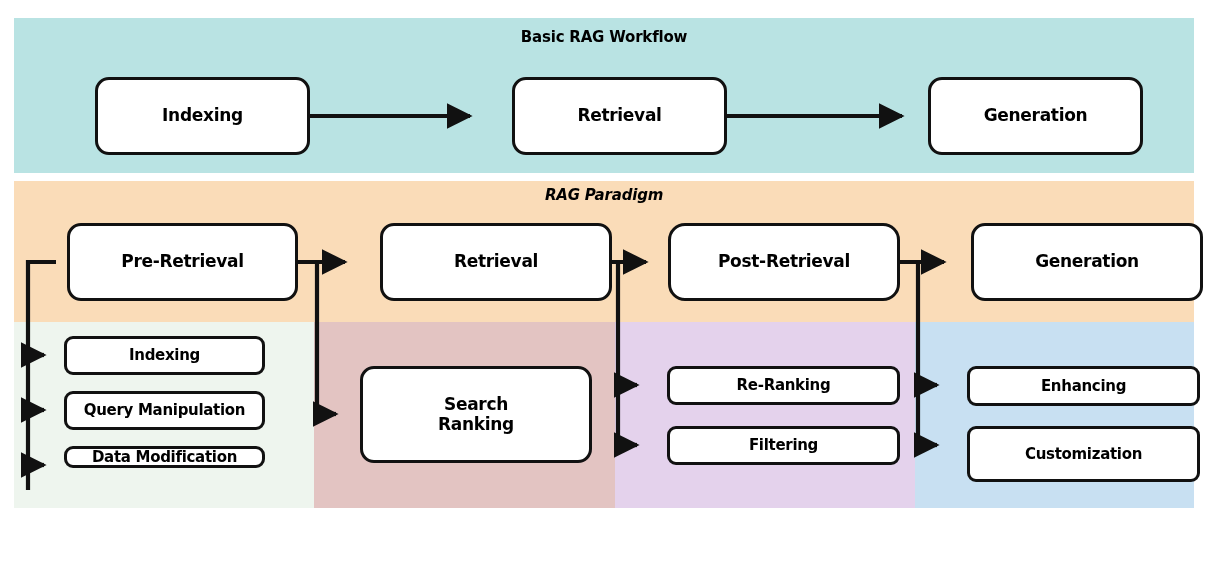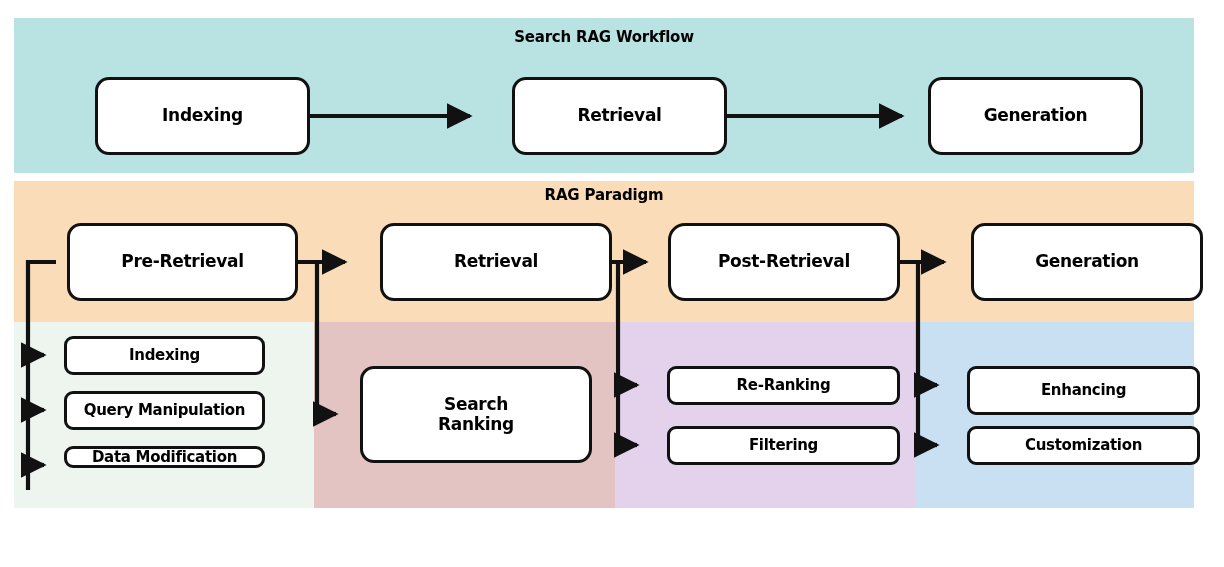--- a/index.html
+++ b/index.html
@@ -40,25 +40,25 @@
     font-family:"DejaVu Serif", serif;
     font-size:17.5px;color:#000;
   }
 </style>
 </head>
 <body>
 
 <div id="stage">
 
   <div class="band" id="band-workflow" style="left: 14px; top: 18px; width: 1180px; height: 155px; background: rgb(185, 227, 227);">
-    <div class="band-title" style="top:10px;">Search RAG Workflow</div>
+    <div class="band-title" style="top:10px;">Basic RAG Workflow</div>
   </div>
 
   <div class="band" id="band-paradigm" style="left: 14px; top: 181px; width: 1180px; height: 141px; background: rgb(250, 220, 184);">
-    <div class="band-title" style="top:5px;">RAG Paradigm</div>
+    <div class="band-title" style="top:5px;font-style:italic;">RAG Paradigm</div>
   </div>
 
   <div class="band" id="lane-pre" style="left: 14px; top: 322px; width: 300px; height: 186px; background: rgb(238, 245, 238);"></div>
   <div class="band" id="lane-ret" style="left: 314px; top: 322px; width: 301px; height: 186px; background: rgb(227, 196, 194);"></div>
   <div class="band" id="lane-post" style="left: 615px; top: 322px; width: 300px; height: 186px; background: rgb(228, 210, 236);"></div>
   <div class="band" id="lane-gen" style="left: 915px; top: 322px; width: 279px; height: 186px; background: rgb(200, 224, 242);"></div>
 
   <svg id="wires" viewBox="0 0 1224 567">
     <defs>
       <marker id="arrow" viewBox="0 0 10 10" refX="9" refY="5" markerWidth="6.2" markerHeight="6.2" orient="auto-start-reverse">
@@ -106,17 +106,17 @@
   <div class="node small" style="left: 52px; top: 336px; width: 201px; height: 39px; background: rgb(255, 255, 255); border-color: rgb(17, 17, 17);">Indexing</div>
   <div class="node small" style="left: 52px; top: 391px; width: 201px; height: 39px; background: rgb(255, 255, 255); border-color: rgb(17, 17, 17);">Query Manipulation</div>
   <div class="node small" style="left: 52px; top: 446px; width: 201px; height: 22px; background: rgb(255, 255, 255); border-color: rgb(17, 17, 17);">Data Modification</div>
 
   <div class="node big" style="left: 348px; top: 366px; width: 232px; height: 97px; white-space: pre-line; background: rgb(255, 255, 255); border-color: rgb(17, 17, 17);">Search
 Ranking</div>
 
   <div class="node small" style="left: 655px; top: 366px; width: 233px; height: 39px; background: rgb(255, 255, 255); border-color: rgb(17, 17, 17);">Re-Ranking</div>
   <div class="node small" style="left: 655px; top: 426px; width: 233px; height: 39px; background: rgb(255, 255, 255); border-color: rgb(17, 17, 17);">Filtering</div>
 
-  <div class="node small" style="left: 955px; top: 366px; width: 233px; height: 49px; background: rgb(255, 255, 255); border-color: rgb(17, 17, 17);">Enhancing</div>
-  <div class="node small" style="left: 955px; top: 426px; width: 233px; height: 39px; background: rgb(255, 255, 255); border-color: rgb(17, 17, 17);">Customization</div>
+  <div class="node small" style="left: 955px; top: 366px; width: 233px; height: 40px; background: rgb(255, 255, 255); border-color: rgb(17, 17, 17);">Enhancing</div>
+  <div class="node small" style="left: 955px; top: 426px; width: 233px; height: 56px; background: rgb(255, 255, 255); border-color: rgb(17, 17, 17);">Customization</div>
 
 
 </div>
 
 </body></html>

